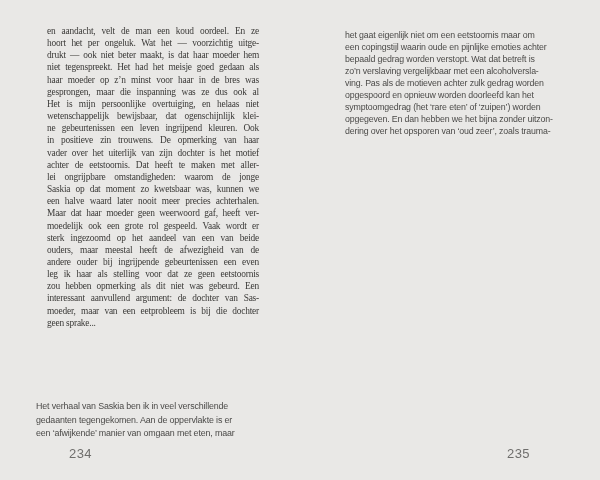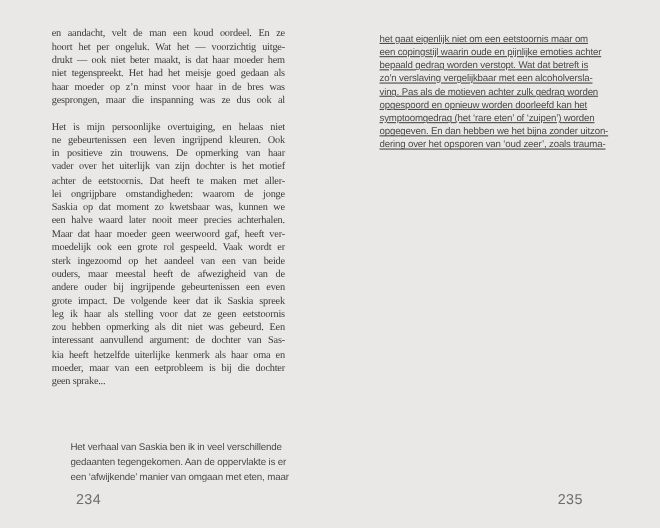--- a/index.html
+++ b/index.html
@@ -30,53 +30,52 @@
     position: absolute;
     left: 47px;
     top: 25px;
     width: 212px;
     font-family: "Liberation Serif", "DejaVu Serif", serif;
     font-size: 9.4px;
     line-height: 12.15px;
     letter-spacing: -0.2px;
     color: #3b3a38;
   }
-  .para + .para { margin-top: 12px; }
+  .para + .para { }
   .justified .line {
     text-align: justify;
     text-align-last: justify;
     white-space: nowrap;
   }
   .justified .line.last {
     text-align-last: left;
   }
 
   
   .sans {
     font-family: "Liberation Sans", "DejaVu Sans", sans-serif;
     color: #4b4a48;
   }
   .left-sans-block {
     position: absolute;
-    left: 64px;
+    left: 36px;
     top: 400px;
     width: 235px;
     font-size: 8.9px;
     line-height: 13.6px;
     letter-spacing: -0.15px;
   }
   .right-sans-block {
     position: absolute;
     left: 45px;   
     top: 29px;
     width: 218px;
     font-size: 8.8px;
     line-height: 12.05px;
     letter-spacing: -0.15px;
-    text-decoration: underline;
   }
   .pagenum {
     position: absolute;
     top: 446px;
     font-family: "Liberation Sans", "DejaVu Sans", sans-serif;
     font-size: 13px;
     letter-spacing: 0.4px;
     color: #6f6e6c;
   }
   .pagenum.pn-left  { left: 69px; }   
@@ -92,37 +91,36 @@
       <div class="para justified">
           <div class="line">en aandacht, velt de man een koud oordeel. En ze</div>
           <div class="line">hoort het per ongeluk. Wat het — voorzichtig uitge-</div>
           <div class="line">drukt — ook niet beter maakt, is dat haar moeder hem</div>
           <div class="line">niet tegenspreekt. Het had het meisje goed gedaan als</div>
           <div class="line">haar moeder op z’n minst voor haar in de bres was</div>
           <div class="line">gesprongen, maar die inspanning was ze dus ook al</div>
         </div>
       <div class="para justified">
           <div class="line">Het is mijn persoonlijke overtuiging, en helaas niet</div>
+          <div class="line">wetenschappelijk bewijsbaar, dat ogenschijnlijk klei-</div>
           <div class="line">ne gebeurtenissen een leven ingrijpend kleuren. Ook</div>
           <div class="line">in positieve zin trouwens. De opmerking van haar</div>
           <div class="line">vader over het uiterlijk van zijn dochter is het motief</div>
           <div class="line">achter de eetstoornis. Dat heeft te maken met aller-</div>
           <div class="line">lei ongrijpbare omstandigheden: waarom de jonge</div>
           <div class="line">Saskia op dat moment zo kwetsbaar was, kunnen we</div>
           <div class="line">een halve waard later nooit meer precies achterhalen.</div>
           <div class="line">Maar dat haar moeder geen weerwoord gaf, heeft ver-</div>
           <div class="line">moedelijk ook een grote rol gespeeld. Vaak wordt er</div>
           <div class="line">sterk ingezoomd op het aandeel van een van beide</div>
           <div class="line">ouders, maar meestal heeft de afwezigheid van de</div>
           <div class="line">andere ouder bij ingrijpende gebeurtenissen een even</div>
-          <div class="line">grote impact. De volgende keer dat ik Saskia spreek</div>
           <div class="line">leg ik haar als stelling voor dat ze geen eetstoornis</div>
           <div class="line">zou hebben opmerking als dit niet was gebeurd. Een</div>
           <div class="line">interessant aanvullend argument: de dochter van Sas-</div>
-          <div class="line">kia heeft hetzelfde uiterlijke kenmerk als haar oma en</div>
           <div class="line">moeder, maar van een eetprobleem is bij die dochter</div>
           <div class="line last">geen sprake...</div>
         </div>
     </div>
     <div class="left-sans-block sans">
         <div class="line">Het verhaal van Saskia ben ik in veel verschillende</div>
         <div class="line">gedaanten tegengekomen. Aan de oppervlakte is er</div>
         <div class="line last">een ‘afwijkende’ manier van omgaan met eten, maar</div>
       </div>
     <div class="pagenum pn-left">234</div>

